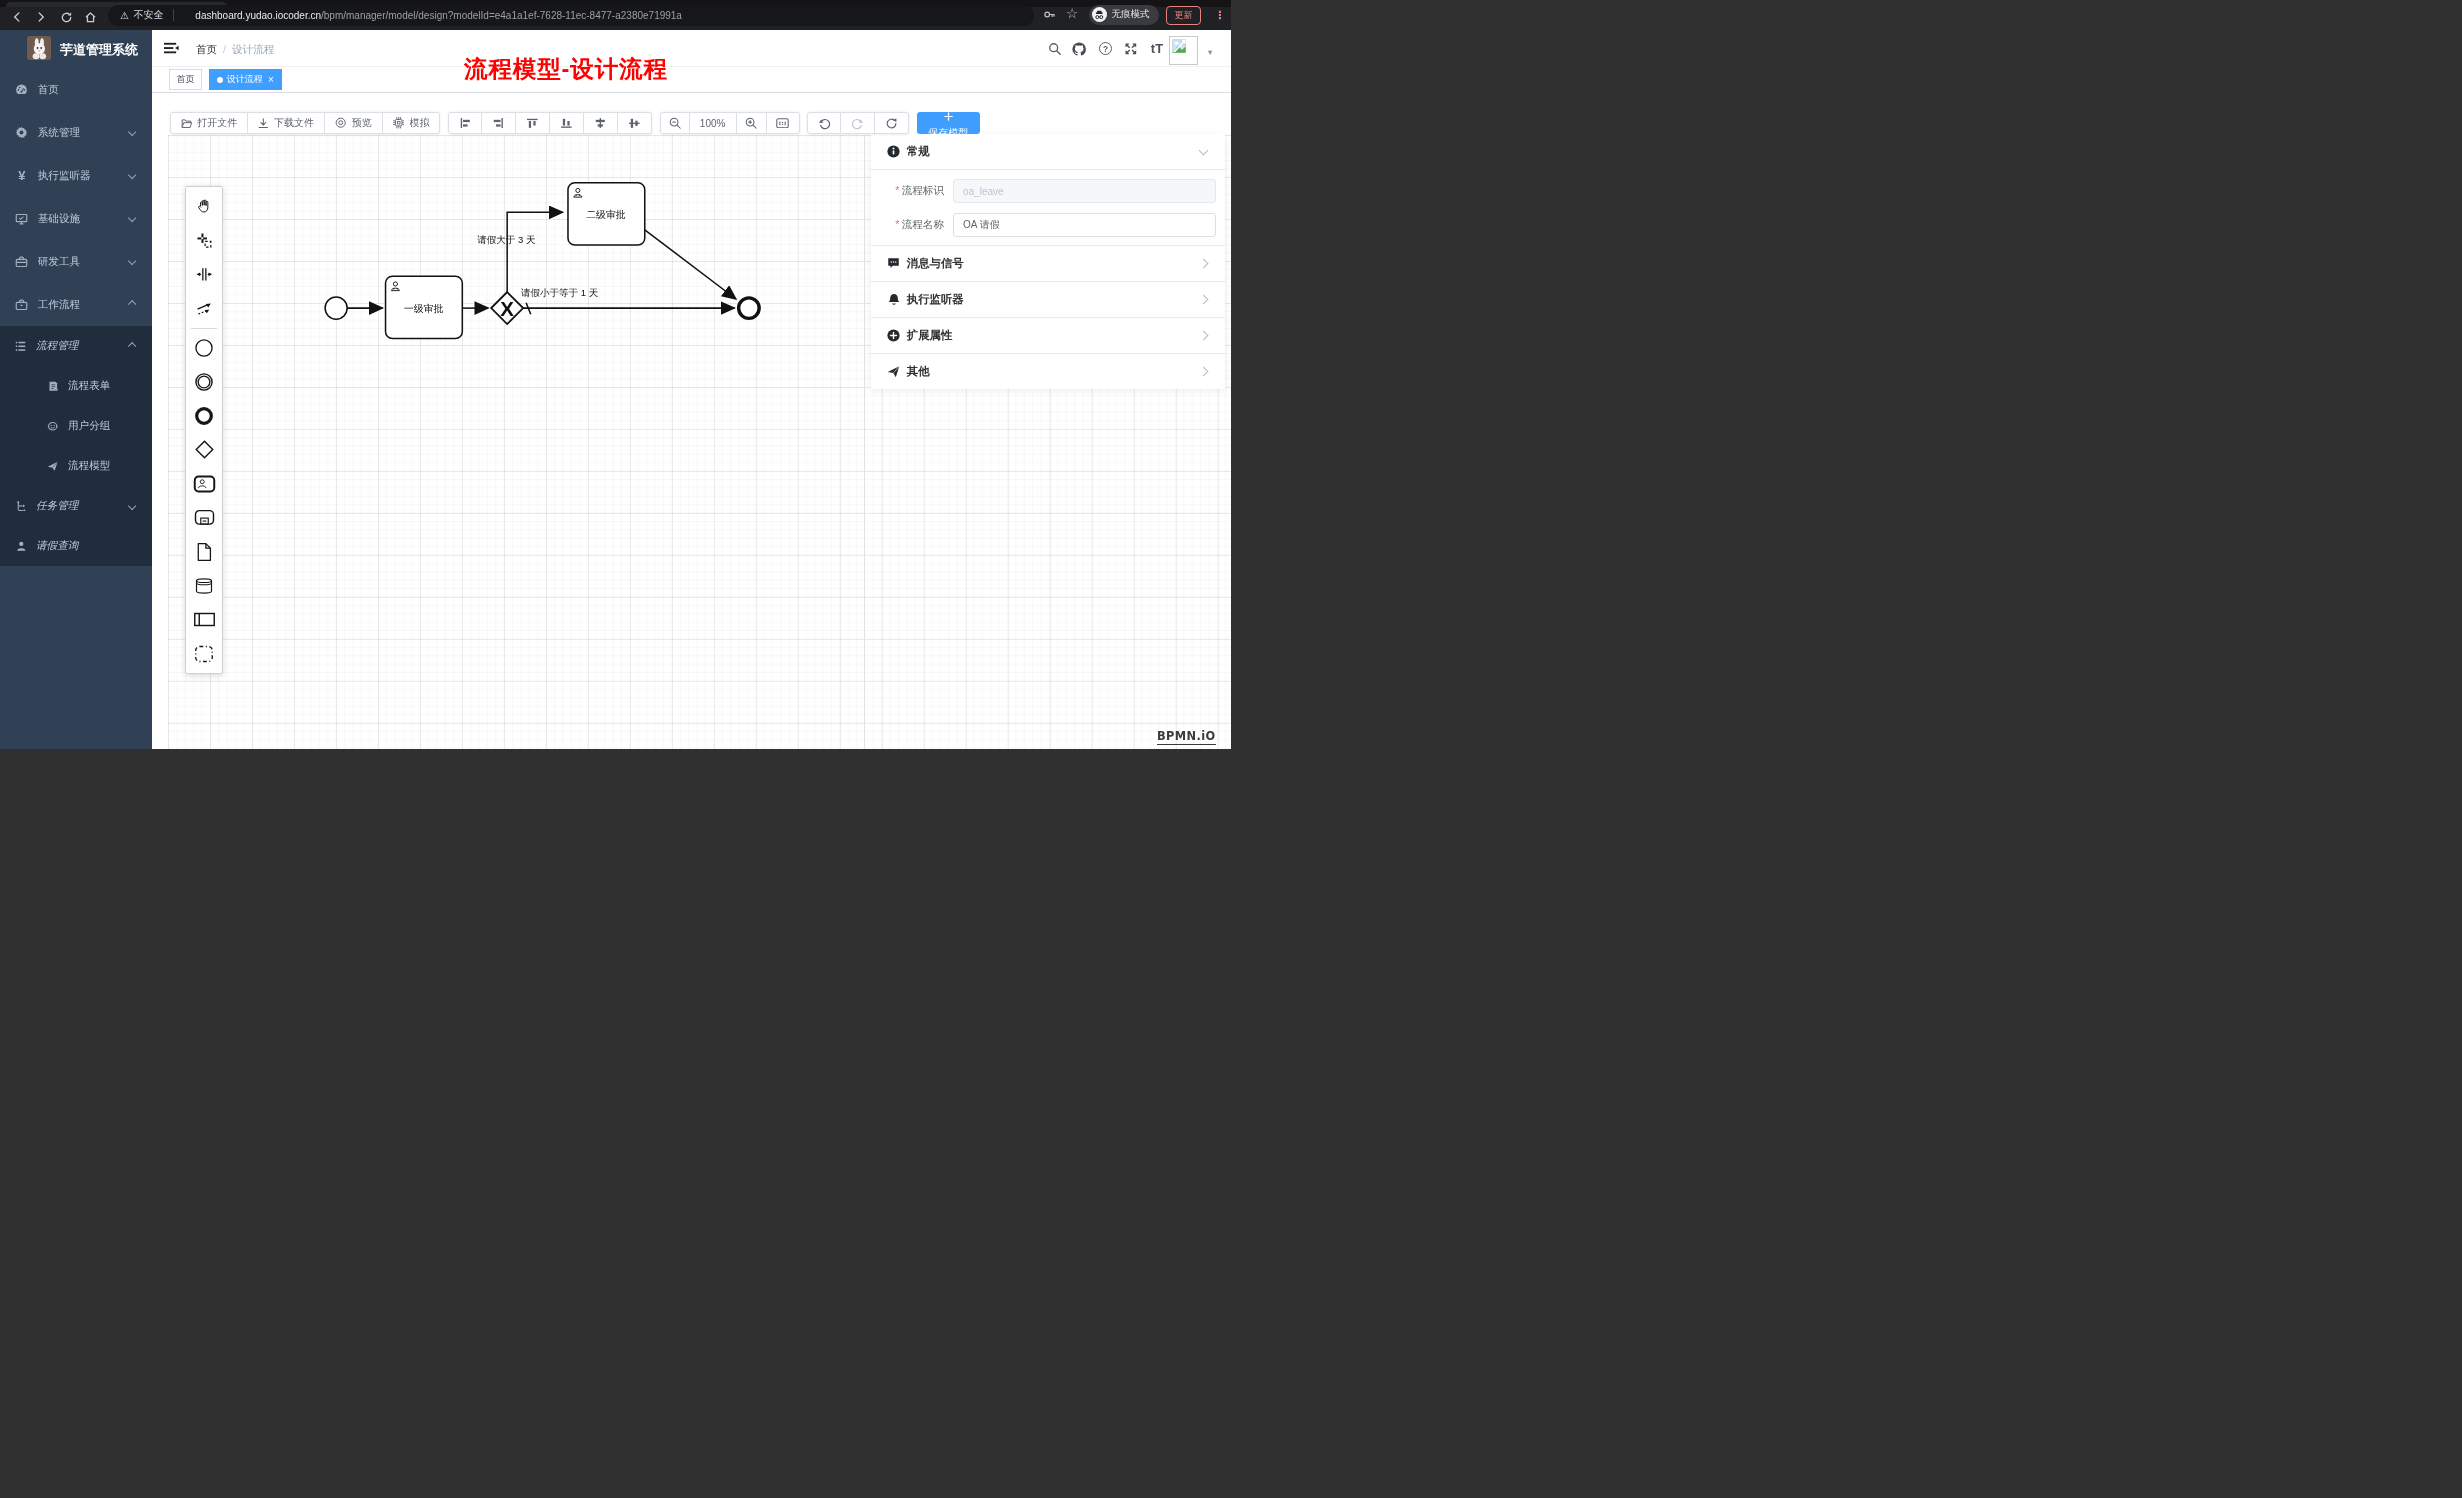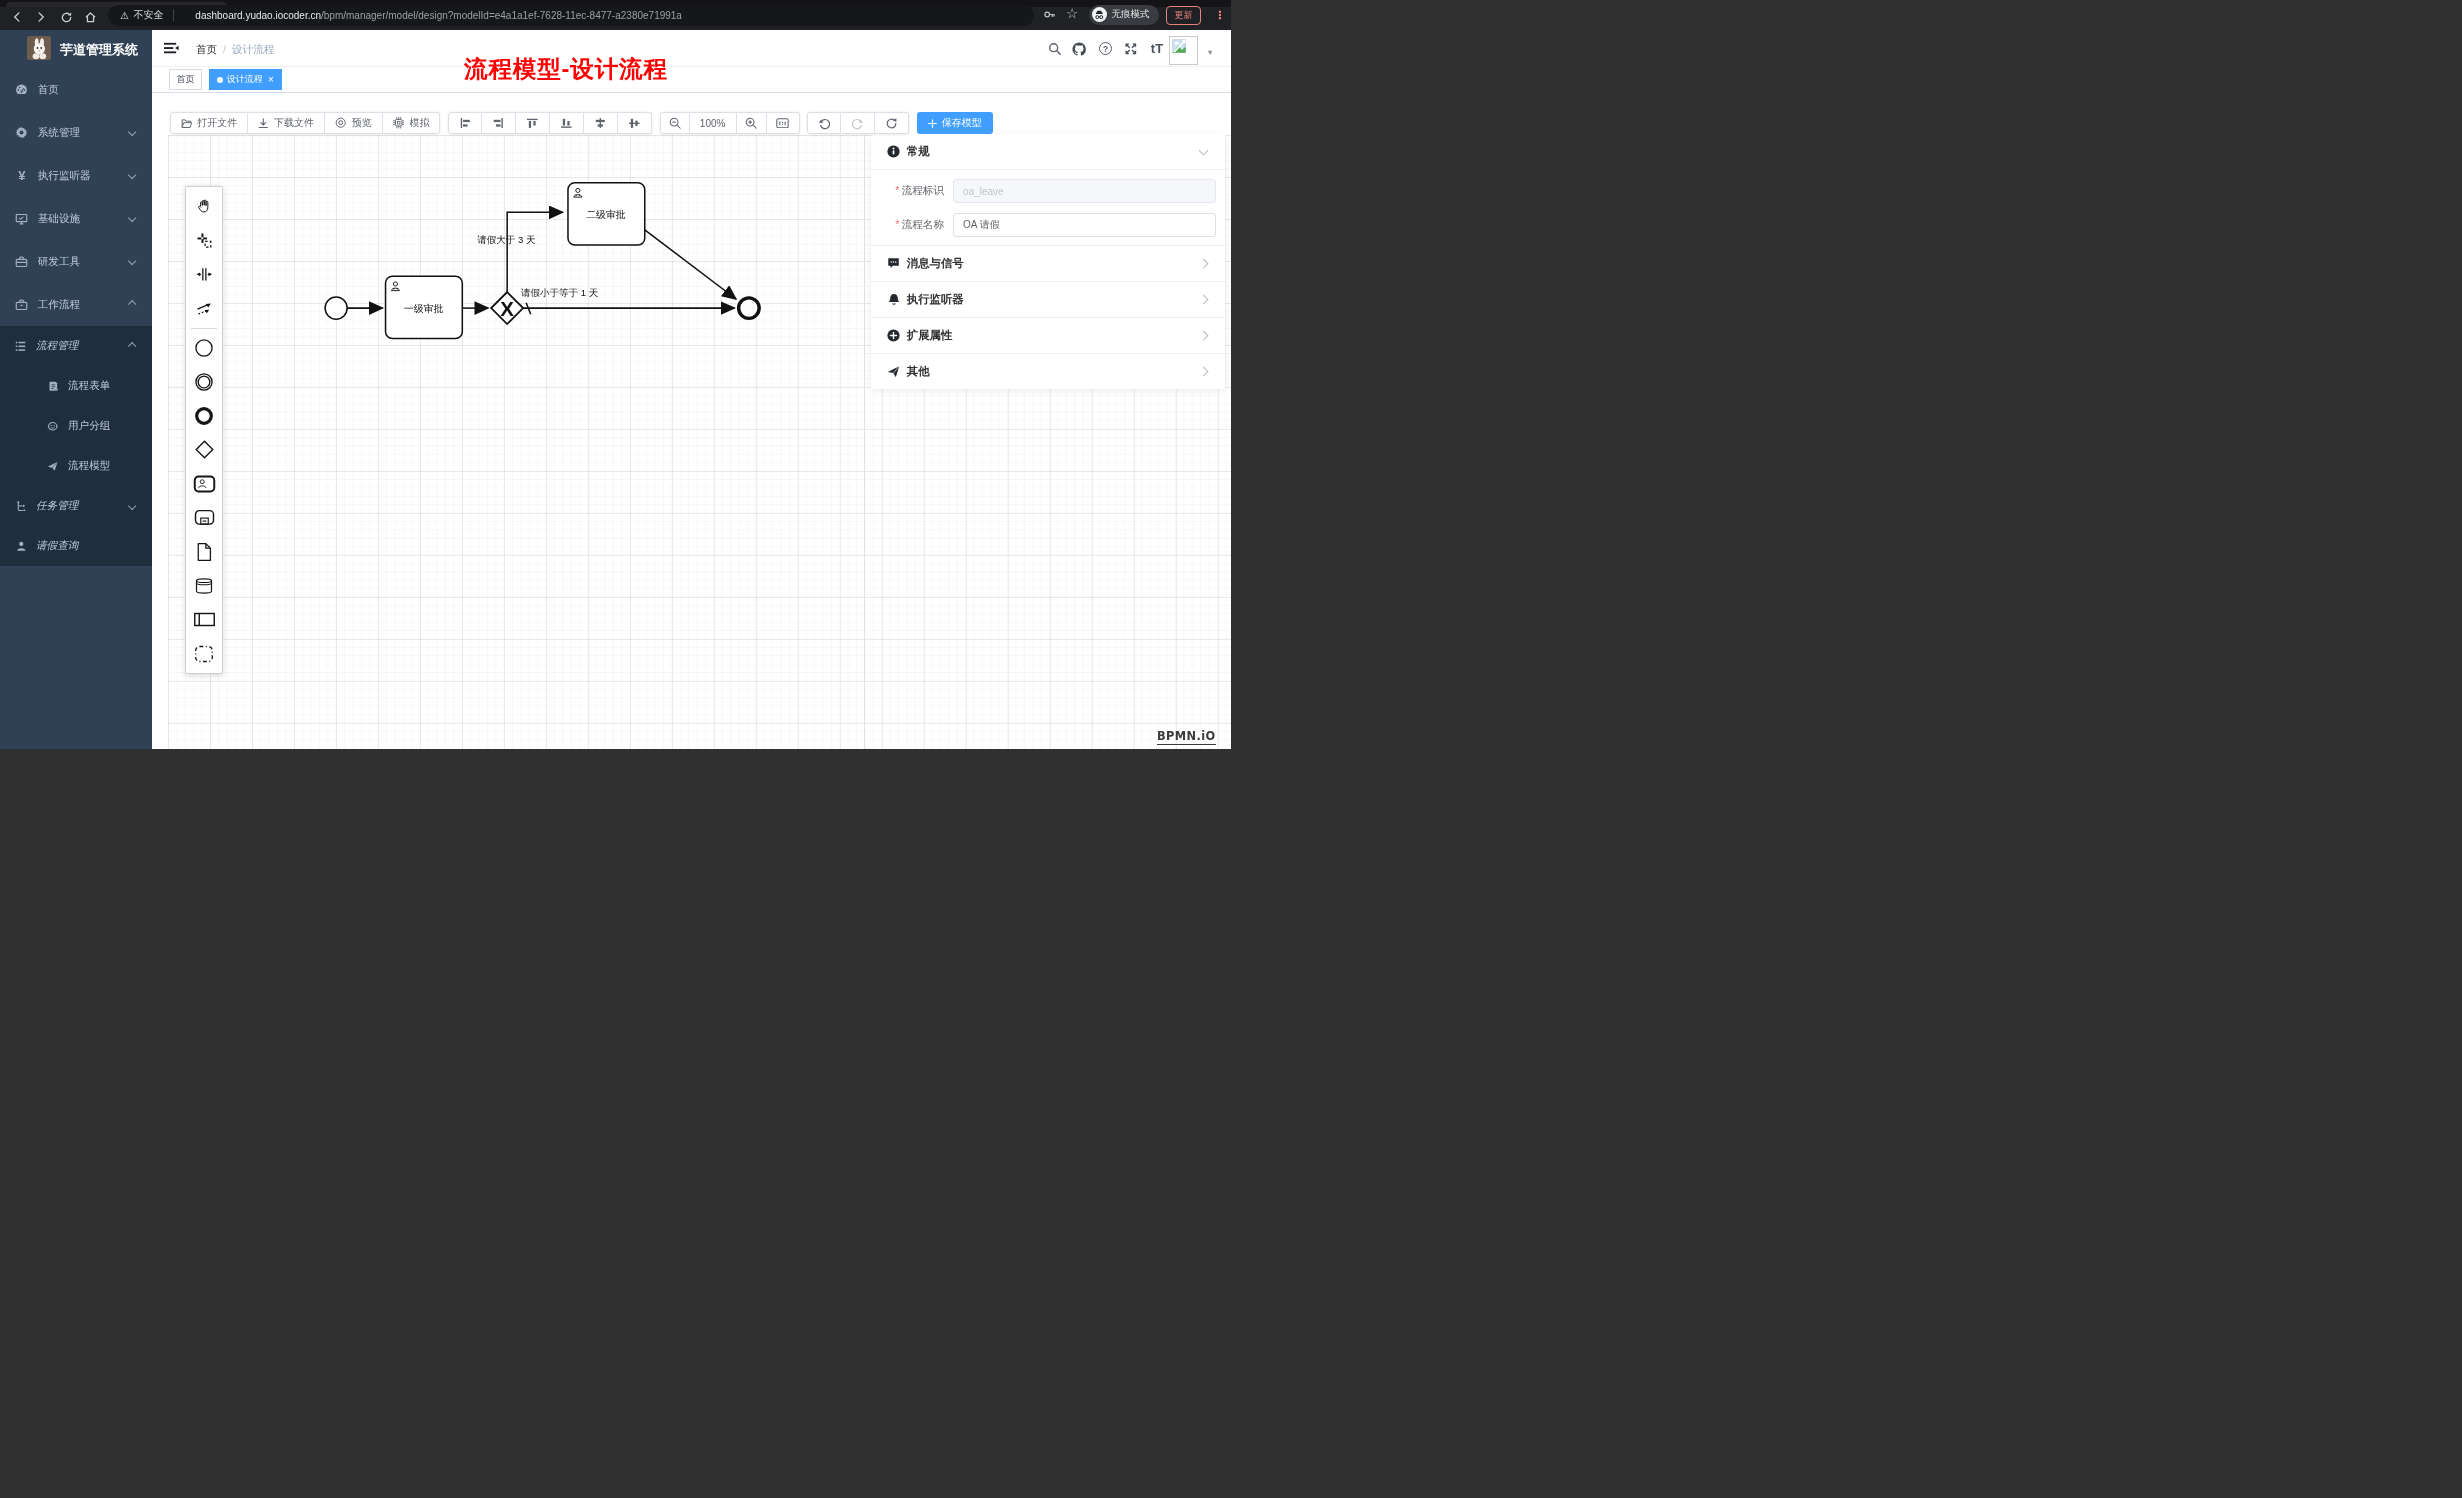--- a/index.html
+++ b/index.html
@@ -60,21 +60,21 @@
   .tb-group{display:flex;border-radius:3px;box-shadow:0 0.8px 3px rgba(0,0,0,.08);background:#fff;}
   .tb{height:22px;box-sizing:border-box;background:#fff;border:0.8px solid #dcdfe6;display:flex;align-items:center;
     justify-content:center;font-size:10px;color:#5f646b;padding:0 10px;gap:5.3px;}
   .tb + .tb{border-left:none;}
   .tb:first-child{border-radius:3px 0 0 3px;}
   .tb:last-child{border-radius:0 3px 3px 0;}
   .tb.icon-only{width:34px;padding:0;}
   .tb.narrow{width:30px;padding:0;}
   .tb.disabled{color:#c3c7cd;}
   .save-btn{height:22px;background:#409eff;border:none;border-radius:3px;color:#fff;font-size:10px;
-    display:flex;align-items:center;gap:4.6px;padding:0 11.4px;margin-left:0;}
+    display:flex;align-items:center;gap:4.6px;padding:0 11.4px;margin-left:0;flex-direction:column;}
 
   
   .palette{position:absolute;left:33px;top:93px;width:36px;background:#fefefe;border:0.8px solid #cfcfcf;
     border-radius:2.3px;box-shadow:0 1.5px 6px rgba(0,0,0,.14);padding:2.3px 0;z-index:7;}
   .pi{height:34px;display:flex;align-items:center;justify-content:center;color:#161616;}
   .p-div{height:0.8px;background:#d9d9d9;margin:2.3px 5.3px;}
 
   
   .panel-line{position:absolute;left:712px;top:42px;bottom:0;width:0.8px;background:#dfe3e8;z-index:2;}
   .panel{position:absolute;left:719px;top:41px;width:354px;background:#fff;box-shadow:0 1.5px 7.6px rgba(0,0,0,.08);z-index:5;}

